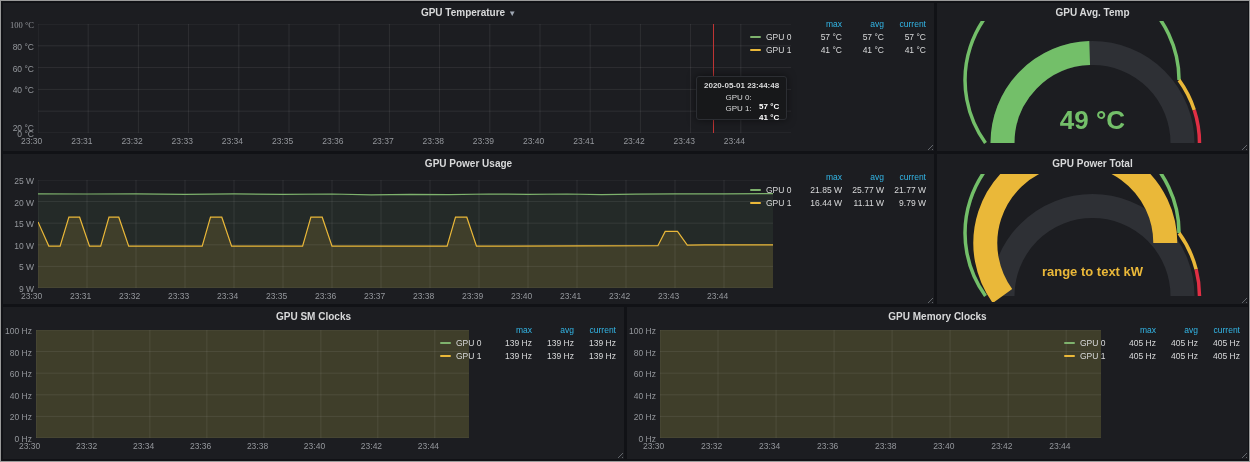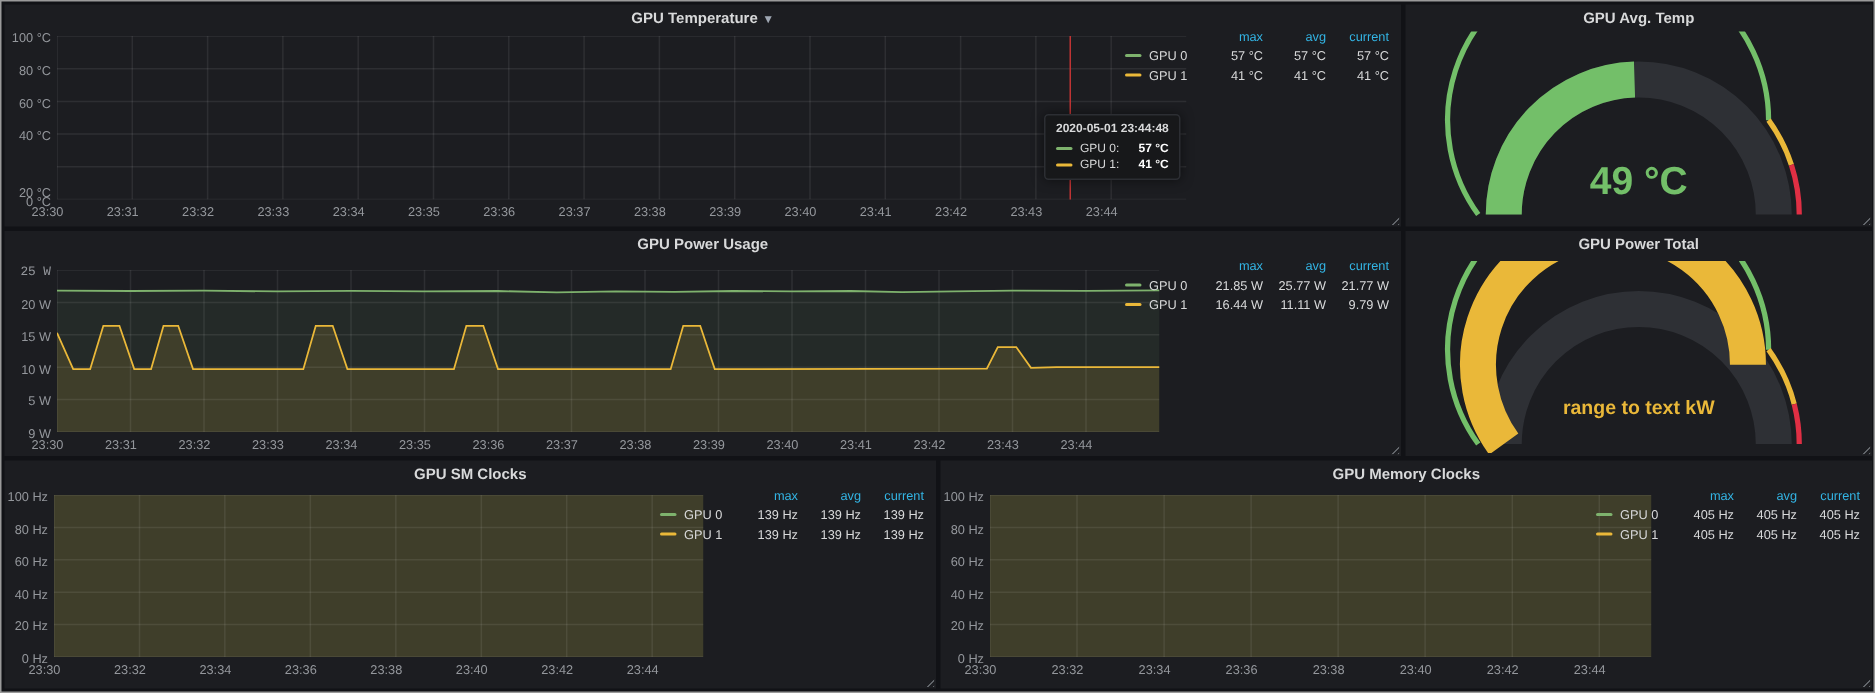--- a/index.html
+++ b/index.html
@@ -27,21 +27,21 @@
   #p-power .legend{right:8px;top:16px;}
   #p-sm .legend{right:8px;top:16px;}
   #p-mem .legend{right:8px;top:16px;}
   .lg-row{display:flex;align-items:center;height:13px;cursor:pointer;}
   .lg-name{width:50px;display:flex;align-items:center;}
   .lg-col{width:42px;text-align:right;}
   .lg-head .lg-col{color:#33b5e5;font-weight:normal;}
   .dash{display:inline-block;width:11px;height:2px;margin-right:5px;border-radius:1px;}
   .tooltip{position:absolute;left:693px;top:73px;background:#17181a;border:1px solid #2c2e33;border-radius:3px;box-shadow:0 0 8px rgba(0,0,0,.5);padding:4px 7px;font-size:8px;color:#d8d9da;z-index:5;white-space:nowrap;}
   .tip-head{font-weight:bold;margin-bottom:3px;}
-  .tip-row{display:flex;align-items:center;height:11px;}
+  .tip-row{display:flex;align-items:center;height:11px;flex-direction:column;}
   .tip-name{margin-right:6px;}
   .tip-val{font-weight:bold;color:#ffffff;margin-left:auto;}
   .gauge-wrap{position:absolute;left:0;width:100%;z-index:1;}
   #p-avgtemp .gauge-wrap{top:18px;height:128px;}
   #p-ptotal .gauge-wrap{top:20px;height:128px;}
   .gauge-value{position:absolute;left:0;width:100%;text-align:center;font-weight:bold;z-index:2;}
   #p-avgtemp .gauge-value{top:102px;font-size:26px;}
   #p-ptotal .gauge-value{top:110px;font-size:13px;}
   .resize-handle{position:absolute;right:1px;bottom:1px;width:8px;height:8px;z-index:4;cursor:nwse-resize;opacity:.55;
     background:repeating-linear-gradient(-45deg,#9aa0a6 0 1px,transparent 1px 3px);
@@ -107,21 +107,21 @@
           <div class="lg-col">57 °C</div>
         </div>
         <div class="lg-row">
           <div class="lg-name"><div class="dash" style="background: rgb(234, 184, 57);"></div>GPU 1</div>
           <div class="lg-col">41 °C</div>
           <div class="lg-col">41 °C</div>
           <div class="lg-col">41 °C</div>
         </div>
       </div>
     <div class="resize-handle"></div>
-  <div class="axis-y" style="left: 1px; top: 17px;">100 °C</div>
+  <div class="axis-y" style="left: 1px; top: 17px; font-family: Liberation Serif, serif;">100 °C</div>
       <div class="axis-y" style="left: 1px; top: 38.8px;">80 °C</div>
       <div class="axis-y" style="left: 1px; top: 60.6px;">60 °C</div>
       <div class="axis-y" style="left: 1px; top: 82.4px;">40 °C</div>
       <div class="axis-y" style="left: 1px; top: 104.2px; margin-top: 16px;">20 °C</div>
       <div class="axis-y" style="left: 1px; top: 126px;">0 °C</div>
       <div class="axis-x" style="left: 18px; top: 133px;">23:30</div>
       <div class="axis-x" style="left: 68.2px; top: 133px;">23:31</div>
       <div class="axis-x" style="left: 118.4px; top: 133px;">23:32</div>
       <div class="axis-x" style="left: 168.6px; top: 133px;">23:33</div>
       <div class="axis-x" style="left: 218.8px; top: 133px;">23:34</div>
@@ -195,21 +195,21 @@
           <div class="lg-col">21.77 W</div>
         </div>
         <div class="lg-row">
           <div class="lg-name"><div class="dash" style="background: rgb(234, 184, 57);"></div>GPU 1</div>
           <div class="lg-col">16.44 W</div>
           <div class="lg-col">11.11 W</div>
           <div class="lg-col">9.79 W</div>
         </div>
       </div>
     <div class="resize-handle"></div>
-  <div class="axis-y" style="left: 1px; top: 22px; font-family: Liberation Mono, monospace;">25 W</div>
+  <div class="axis-y" style="left: 1px; top: 22px;">25 W</div>
       <div class="axis-y" style="left: 1px; top: 43.6px;">20 W</div>
       <div class="axis-y" style="left: 1px; top: 65.2px;">15 W</div>
       <div class="axis-y" style="left: 1px; top: 86.8px;">10 W</div>
       <div class="axis-y" style="left: 1px; top: 108.4px;">5 W</div>
       <div class="axis-y" style="left: 1px; top: 130px;">9 W</div>
       <div class="axis-x" style="left: 18px; top: 137px;">23:30</div>
       <div class="axis-x" style="left: 67px; top: 137px;">23:31</div>
       <div class="axis-x" style="left: 116px; top: 137px;">23:32</div>
       <div class="axis-x" style="left: 165px; top: 137px;">23:33</div>
       <div class="axis-x" style="left: 214px; top: 137px;">23:34</div>

